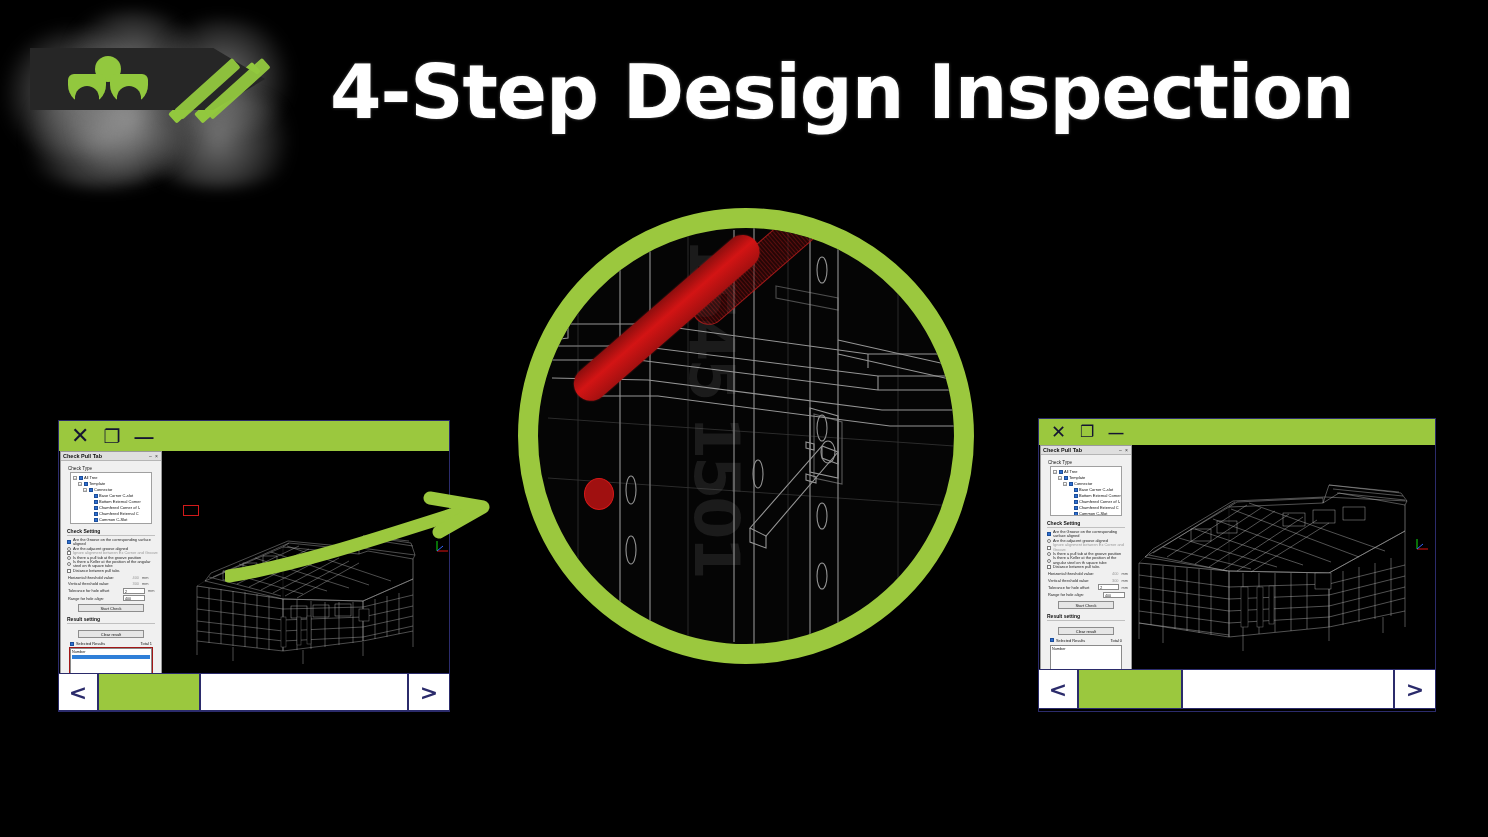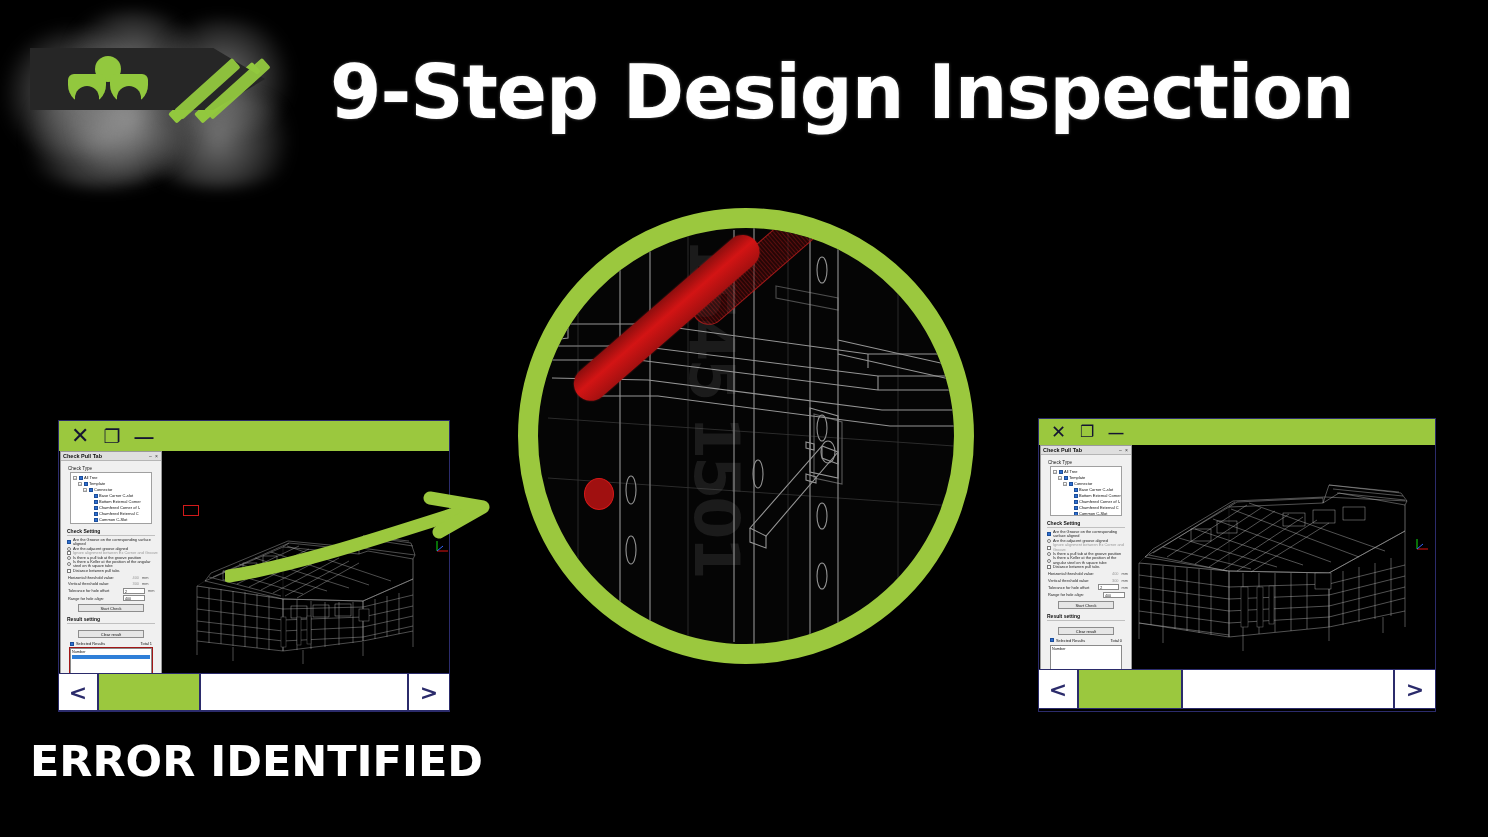--- a/index.html
+++ b/index.html
@@ -161,21 +161,21 @@
       <div class="lp-head"></div>
       <div class="lp-bodyL"></div>
       <div class="lp-bodyR"></div>
       <div class="lp-notchL"></div>
       <div class="lp-notchR"></div>
     </div>
     <div class="slash sl1" style="left:166px;top:92px;opacity:.95;"></div>
     <div class="slash sl2" style="left:196px;top:92px;opacity:.95;"></div>
   </div>
 
-  <div class="title">9-Step Design Inspection</div>
+  <div class="title">4-Step Design Inspection</div>
 
   <div class="appwin" style="left:58px; top:420px; width:392px; height:292px;">
 
     <div class="titlebar">
       <span class="tb-ic tb-close">✕</span>
       <span class="tb-ic">❐</span>
       <span class="tb-ic tb-min">—</span>
     </div>
 
     <div class="body-area" style="height:240px; position:relative;">
@@ -628,15 +628,14 @@
           <path d="M10 190 L416 218 M10 250 L416 278"></path>
         </g>
       </svg>
 
       <div class="rod-ghost"></div>
       <div class="rod"></div>
       <div class="rod-cap"></div>
     </div>
   </div>
 
-  <div class="caption cap-left">ERROR IDENTIFIED</div>
 
 </div>
 
 </body></html>

